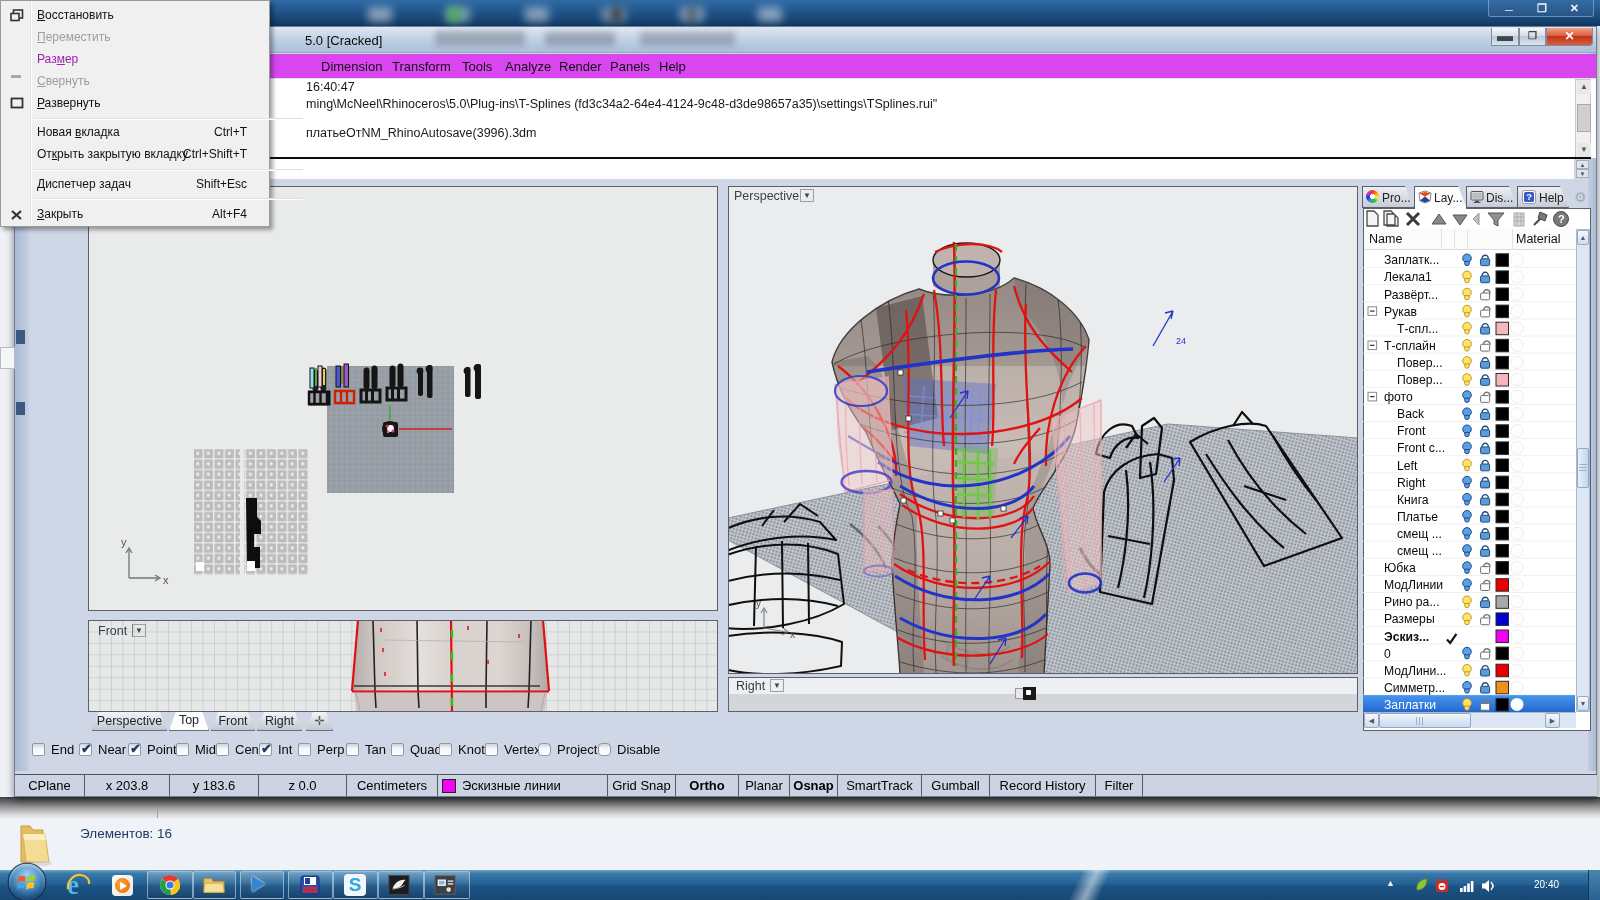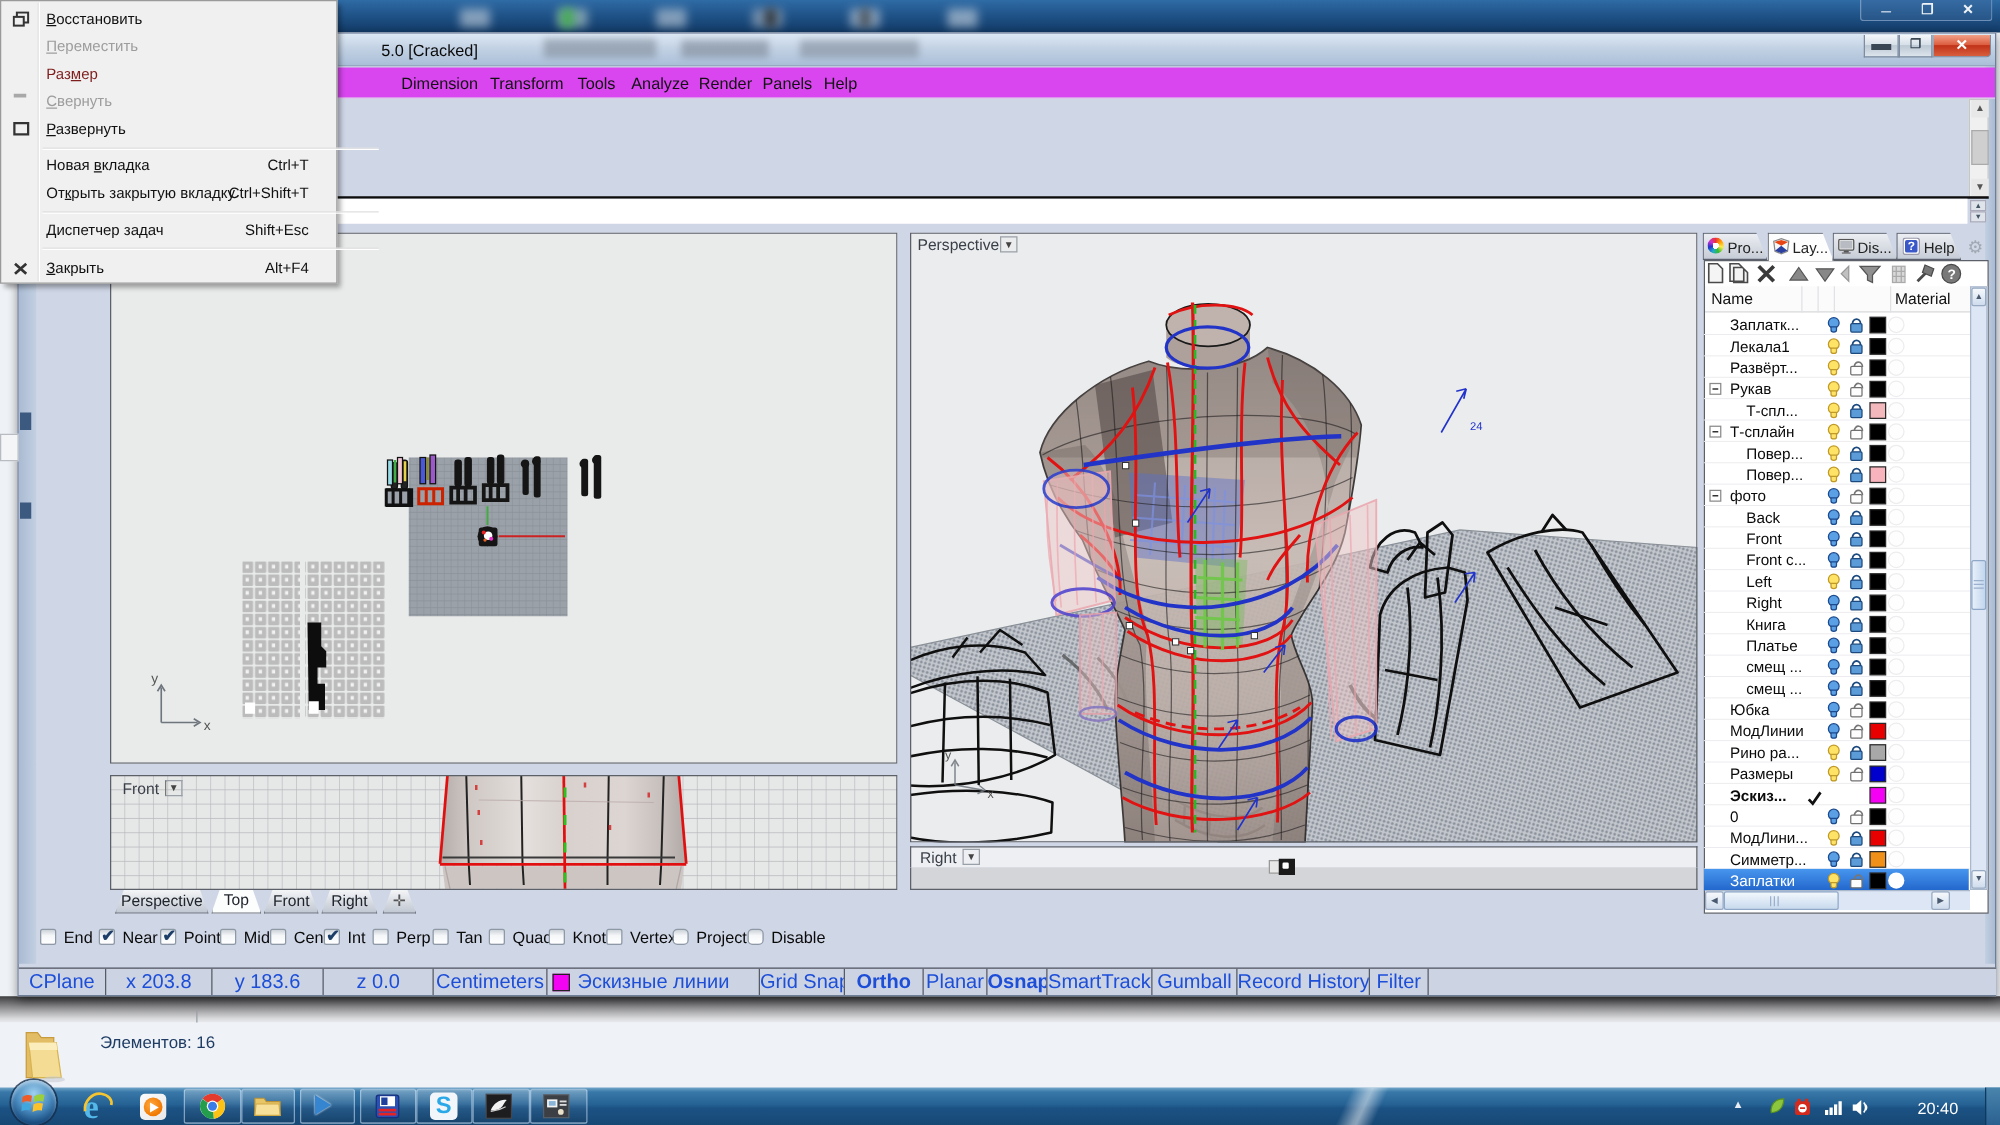--- a/index.html
+++ b/index.html
@@ -17,21 +17,21 @@
 #mbar span{position:absolute;top:5px;font-size:13px;color:#111}
 #cmd{left:0;top:52px;width:1581px;height:79px;background:#fff}
 #cmd div{position:absolute;font-size:12.5px;color:#1a1a1a;white-space:pre}
 .vplab{font-size:12.5px;color:#3a3f48}
 .tab{top:686px;height:19px;font-size:12.5px;color:#20242c;text-align:center;background:linear-gradient(180deg,#f4f5f7,#d4d9e0 60%,#c2c8d2);border:1px solid #6a7078;border-top:none;clip-path:polygon(7px 0,calc(100% - 7px) 0,100% 100%,0 100%);line-height:18px}
 .tabon{background:#fcfdfd;font-weight:normal}
 #osnap{left:3px;top:711px;width:1578px;height:30px;font-size:13px;color:#0a0a0a}
 .cb{position:absolute;top:5px;width:13px;height:13px;background:linear-gradient(180deg,#cdd3da,#f4f6f8 40%,#fff);border:1px solid #8e99a6;border-radius:2px}
 .cb b{position:absolute;left:1px;top:-3px;font-size:13px;color:#1d3e68}
 .oslab{position:absolute;top:4px}
-#sbar{left:0;top:747px;width:1581px;height:22px;background:#ccd3e3;border-top:1px solid #4d535e;font-size:16px;color:#1d4ed8}
+#sbar{left:0;top:747px;width:1581px;height:22px;background:#ccd3e3;border-top:1px solid #4d535e;font-size:13px;color:#000000}
 .sc{position:absolute;top:0;height:21px;border-right:1px solid #565b66;text-align:center;line-height:21px;white-space:nowrap;overflow:hidden}
 #shband{left:0;top:797px;width:1600px;height:21px;background:linear-gradient(180deg,#3e3e40 0%,#8a8a8c 40%,#d9dadc 85%,#e8eaee 100%)}
 #strip{left:0;top:818px;width:1600px;height:52px;background:#eff2f7}
 #tskbar{left:0;top:870px;width:1600px;height:30px;background:linear-gradient(180deg,#71a6c8 0%,#3878a8 12%,#266294 45%,#1b5284 55%,#174874 100%)}
 .tbtn{position:absolute;top:871px;height:28px;border:1px solid rgba(210,230,250,.55);border-radius:2px;background:linear-gradient(180deg,rgba(255,255,255,.28),rgba(255,255,255,.06) 50%,rgba(0,0,0,.08))}
 .ticon{position:absolute;top:874px;width:22px;height:22px}
 #tray{color:#fff;font-size:12px}
 </style></head><body>
 <div id="scr">
 
@@ -134,21 +134,21 @@
 <svg class="a" style="left:74px;top:2" width="16" height="13" viewBox="0 0 16 13">
         <rect x="0" y="9" width="2.6" height="4" fill="#fff"></rect>
         <rect x="3.6" y="7" width="2.6" height="6" fill="#fff"></rect>
         <rect x="7.2" y="4.5" width="2.6" height="8.5" fill="#fff"></rect>
         <rect x="10.8" y="2" width="2.6" height="11" fill="#fff"></rect>
       </svg>
 <svg class="a" style="left:96px;top:2" width="17" height="14" viewBox="0 0 17 14">
         <path d="M0,4.5 L3,4.5 L7,1 L7,13 L3,9.5 L0,9.5 Z" fill="#fff"></path>
         <path d="M9,3 A6,6 0 0 1 9,11 M10.5,5 A3.4,3.4 0 0 1 10.5,9" stroke="#fff" stroke-width="1.4" fill="none"></path>
       </svg>
-<span class="a" style="left:148px;top:2px;font-size:13px">20:40</span>
+<span class="a" style="left:148px;top:2px;font-size:10px">20:40</span>
 </div>
 <div class="a" style="left:1588px;top:870px;width:12px;height:30px;background:linear-gradient(180deg,#4a85ad,#2a6090);border-left:1px solid #0f3a60"></div>
 
 <div class="a" id="rwin">
 <div class="a" style="left:0;top:26px;width:14px;height:718px;background:linear-gradient(90deg,#a9bad2,#c3d0e2)"></div>
 <div class="a" style="right:0;top:26px;width:8px;height:718px;background:linear-gradient(90deg,#c3d0e2,#a9bad2)"></div>
 <div class="a" id="tbar"></div>
 <div class="a" style="left:420px;top:4px;width:90px;height:15px;background:#6a7582;filter:blur(3px);opacity:.45"></div>
 <div class="a" style="left:530px;top:5px;width:70px;height:14px;background:#5a6370;filter:blur(3px);opacity:.4"></div>
 <div class="a" style="left:625px;top:5px;width:95px;height:14px;background:#626c78;filter:blur(3px);opacity:.4"></div>
@@ -157,20 +157,25 @@
 <div class="a cap" style="left:1504px;width:27px;font-size:10px;line-height:15px">❐</div>
 <div class="a cap" id="capx" style="left:1531px;width:47px;font-size:12px;line-height:16px">✕</div>
 <div class="a" id="mbar">
 <span style="left:306px">Dimension</span>
         <span style="left:377px">Transform</span>
         <span style="left:447px">Tools</span>
         <span style="left:490px">Analyze</span>
         <span style="left:544px">Render</span>
         <span style="left:595px">Panels</span>
         <span style="left:644px">Help</span>
+</div>
+<div class="a" id="cmd">
+<div style="left:291px;top:1px">16:40:47</div>
+<div style="left:291px;top:18px">ming\McNeel\Rhinoceros\5.0\Plug-ins\T-Splines (fd3c34a2-64e4-4124-9c48-d3de98657a35)\settings\TSplines.rui"</div>
+<div style="left:291px;top:47px">платьеОтNM_RhinoAutosave(3996).3dm</div>
 </div>
 <div class="a" style="left:1560px;top:52px;width:16px;height:79px;background:#f0f0f0;border:1px solid #c6c6c6">
 <div class="a" style="left:1px;top:0;width:14px;height:14px;background:#e8e8e8;color:#555;font-size:8px;text-align:center;line-height:14px">▲</div>
 <div class="a" style="left:1px;bottom:0;width:14px;height:14px;background:#e8e8e8;color:#555;font-size:8px;text-align:center;line-height:14px">▼</div>
 <div class="a" style="left:1px;top:24px;width:14px;height:28px;background:#cfcfcf;border:1px solid #aaa"></div>
 </div>
 <div class="a" style="left:16px;top:130px;width:1560px;height:2px;background:#0d0d0d"></div>
 <div class="a" style="left:0;top:132px;width:1559px;height:20px;background:#fff"></div>
 <div class="a" style="left:1561px;top:133px;width:13px;height:9px;background:#dfe4ea;border:1px solid #aab;color:#456;font-size:6px;text-align:center;line-height:8px">▲</div>
 <div class="a" style="left:1561px;top:142px;width:13px;height:9px;background:#dfe4ea;border:1px solid #aab;color:#456;font-size:6px;text-align:center;line-height:8px">▼</div>
@@ -803,21 +808,21 @@
 </div>
 
 <div class="a" style="left:0;top:0;width:270px;height:227px;background:#f0f0f0;border:1px solid #9a9a9a;box-shadow:3px 3px 4px rgba(0,0,0,.35);font-size:12px;color:#111">
 <div class="a" style="left:29px;top:1px;width:1px;height:223px;background:#e2e2e2;box-shadow:1px 0 0 #fff"></div>
 <svg class="a" style="left:9px;top:8px" width="14" height="13" viewBox="0 0 14 13">
         <rect x="3.5" y="1" width="9" height="8" fill="none" stroke="#333" stroke-width="1.6"></rect>
         <rect x="1" y="4.5" width="8" height="7" fill="#f0f0f0" stroke="#333" stroke-width="1.6"></rect>
       </svg>
 <div class="a" style="left:36px;top:7px"><u>В</u>осстановить</div>
 <div class="a" style="left:36px;top:29px;color:#9d9d9d"><u>П</u>ереместить</div>
-<div class="a" style="left:36px;top:51px;color:#7f1d1d">Раз<u>м</u>ер</div>
+<div class="a" style="left:36px;top:51px;color:#a21caf">Раз<u>м</u>ер</div>
 <div class="a" style="left:10px;top:74px;width:10px;height:3px;background:#a8a8a8"></div>
 <div class="a" style="left:36px;top:73px;color:#9d9d9d"><u>С</u>вернуть</div>
 <svg class="a" style="left:9px;top:96px" width="14" height="12" viewBox="0 0 14 12">
         <rect x="1.5" y="1.5" width="11" height="9" fill="none" stroke="#333" stroke-width="1.8"></rect>
       </svg>
 <div class="a" style="left:36px;top:95px;font-weight:normal"><u>Р</u>азвернуть</div>
 <div class="a" style="left:33px;top:117px;width:269px;height:1px;background:#e0e0e0;box-shadow:0 1px 0 #fff"></div>
 <div class="a" style="left:36px;top:124px">Новая <u>в</u>кладка</div>
       <div class="a" style="right:22px;top:124px">Ctrl+T</div>
 <div class="a" style="left:36px;top:146px">От<u>к</u>рыть закрытую вкладку</div>

